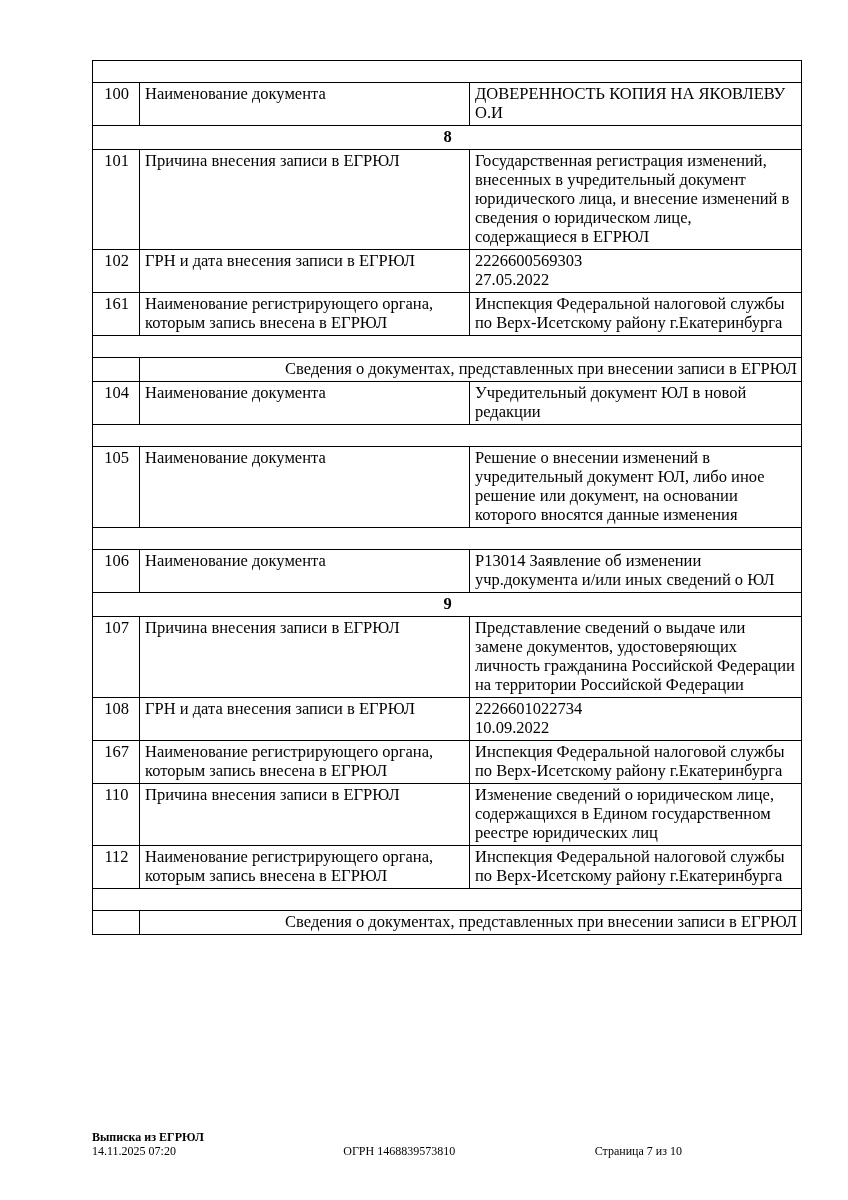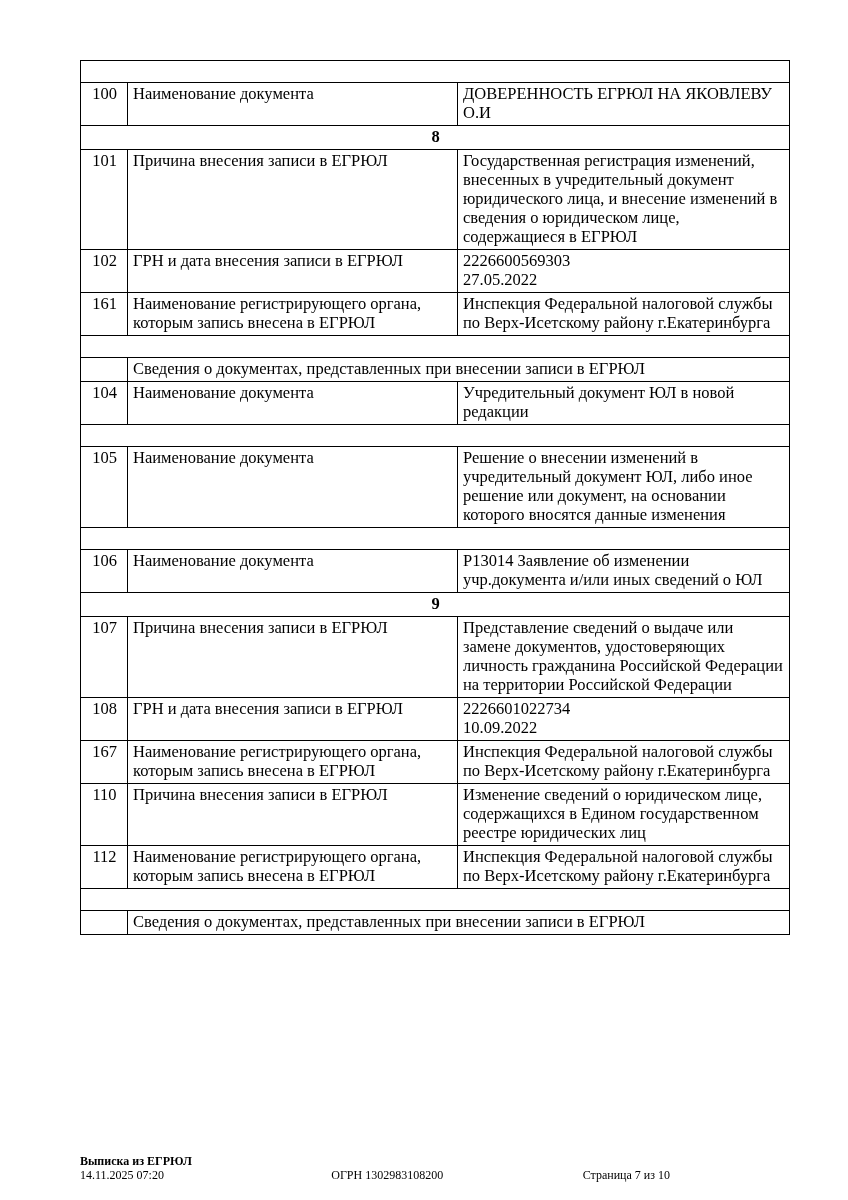--- a/index.html
+++ b/index.html
@@ -7,21 +7,21 @@
     width: 848px;
     height: 1200px;
     background: #ffffff;
     font-family: "Liberation Serif", "DejaVu Serif", serif;
     color: #000000;
     position: relative;
     overflow: hidden;
   }
   .page {
     position: absolute;
-    left: 0; top: 0;
+    left: 12px; top: 0;
     width: 728px; height: 1200px;
     background: #ffffff;
   }
   table.doc-table {
     position: absolute;
     left: 80px;
     top: 60px;
     width: 709px;
     border-collapse: collapse;
     table-layout: fixed;
@@ -43,35 +43,35 @@
     padding-left: 4px;
   }
   td.cell-section {
     text-align: center;
     font-weight: bold;
     height: 21px;
     padding: 0 4px 2px 4px;
   }
   td.cell-subheader {
     height: 22px;
+    text-align: right;
   }
   td.cell-spacer {
     height: 22px;
   }
   .footer {
     position: absolute;
     left: 80px;
     right: 58px;
     top: 1131px;
     display: flex;
     justify-content: space-between;
     align-items: flex-end;
     font-size: 12px;
     line-height: 13.5px;
-    margin-top: 24px;
   }
   .footer .f-left { text-align: left; }
   .footer .f-left .f-title { font-weight: bold; }
   .footer .f-center { text-align: center; }
   .footer .f-right { text-align: left; }
 </style>
 </head>
 <body>
 
 <div class="page">
@@ -82,21 +82,21 @@
       <col style="width:330px">
       <col style="width:332px">
     </colgroup>
     <tbody id="table-body">
         <tr>
           <td class="cell-spacer" colspan="3"></td>
         </tr>
         <tr>
           <td class="cell-num">100</td>
           <td class="cell-label">Наименование документа</td>
-          <td class="cell-value">ДОВЕРЕННОСТЬ ЕГРЮЛ НА ЯКОВЛЕВУ О.И</td>
+          <td class="cell-value">ДОВЕРЕННОСТЬ КОПИЯ НА ЯКОВЛЕВУ О.И</td>
         </tr>
         <tr>
           <td class="cell-section" colspan="3">8</td>
         </tr>
         <tr>
           <td class="cell-num">101</td>
           <td class="cell-label">Причина внесения записи в ЕГРЮЛ</td>
           <td class="cell-value">Государственная регистрация изменений, внесенных в учредительный документ юридического лица, и внесение изменений в сведения о юридическом лице, содержащиеся в ЕГРЮЛ</td>
         </tr>
         <tr>
@@ -175,17 +175,17 @@
           <td class="cell-subheader" colspan="2">Сведения о документах, представленных при внесении записи в ЕГРЮЛ</td>
         </tr>
       </tbody>
   </table>
 
   <div class="footer">
     <div class="f-left">
       <div class="f-title">Выписка из ЕГРЮЛ</div>
       <div>14.11.2025 07:20</div>
     </div>
-    <div class="f-center">ОГРН 1302983108200</div>
+    <div class="f-center">ОГРН 1468839573810</div>
     <div class="f-right">Страница 7 из 10</div>
   </div>
 
 </div>
 
 </body></html>

